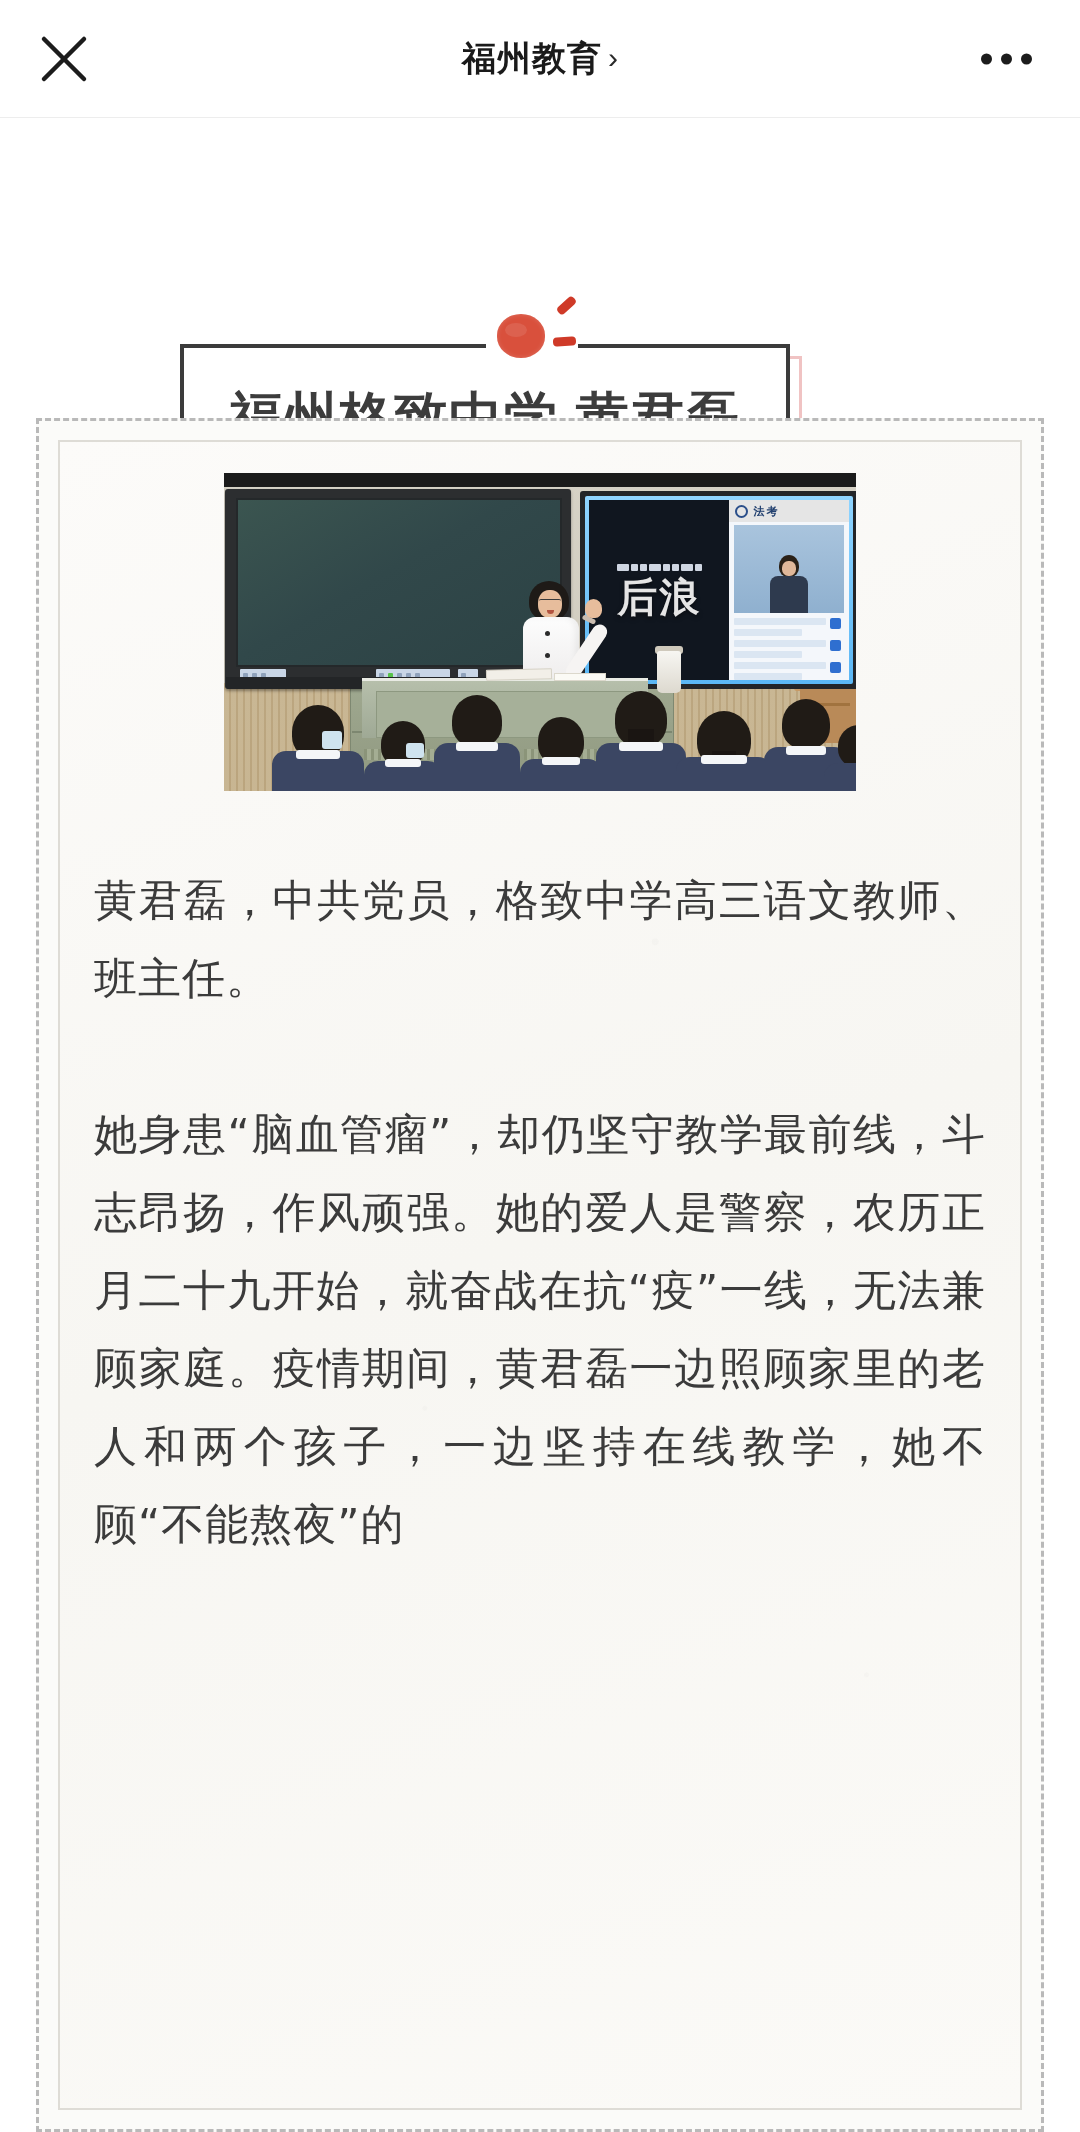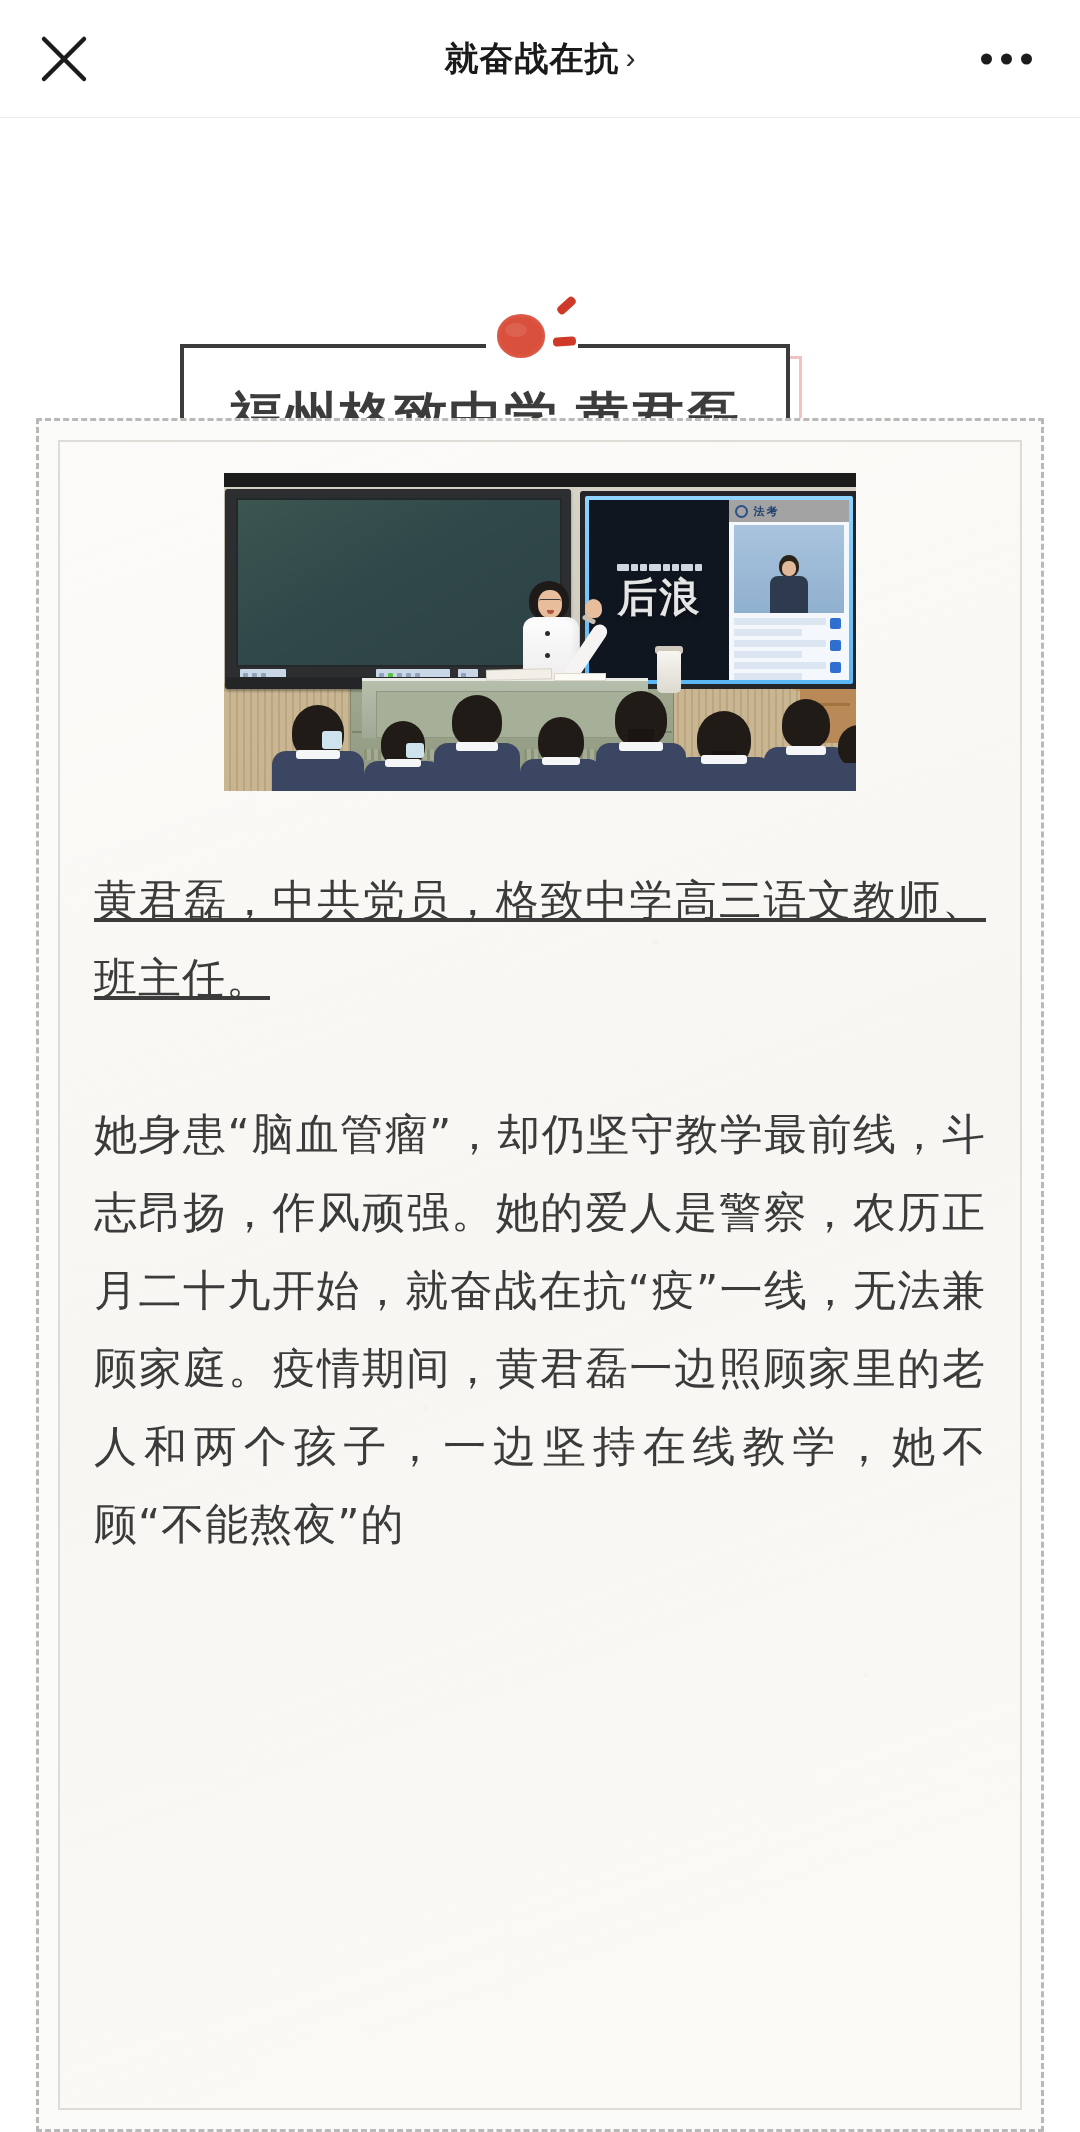--- a/index.html
+++ b/index.html
@@ -197,21 +197,21 @@
     font-family:"DejaVu Serif","Liberation Serif",serif;
     line-height:1; text-shadow:0 2px 4px rgba(0,0,0,.5);
   }
   
   .slide-right{
     position:absolute; right:0; top:0; width:46%; height:100%;
     background:#f4f7fb;
   }
   .vp-head{
     position:absolute; left:0; right:0; top:0; height:22px;
-    background:#a3a3a3; display:flex; align-items:center; gap:5px;
+    background:#e5e5e5; display:flex; align-items:center; gap:5px;
     padding-left:6px;
   }
   .vp-logo{
     width:13px; height:13px; border:2px solid #2b4f8a; border-radius:50%;
   }
   .vp-title{
     font-size:11px; color:#22406f; font-weight:700; letter-spacing:2px;
     font-family:"DejaVu Serif","Liberation Serif",serif;
   }
   .vp-video{
@@ -380,35 +380,35 @@
 
   
   .para{
     font-size:43px;
     line-height:78px;
     color:#3b3b3b;
     letter-spacing:1px;
     text-align:justify;
     font-family:"DejaVu Sans","Liberation Sans",sans-serif;
   }
-  .p1{ margin-top:70px;text-decoration:underline; }
+  .p1{ margin-top:70px; }
   .p2{ margin-top:78px; }
 </style>
 </head>
 <body>
 
 <div class="topbar">
   <div class="close-btn">
     <svg width="56" height="56" viewBox="0 0 56 56" aria-hidden="true">
       <line x1="8" y1="8" x2="48" y2="48" stroke="#1c1c1c" stroke-width="4.5" stroke-linecap="round"></line>
       <line x1="48" y1="8" x2="8" y2="48" stroke="#1c1c1c" stroke-width="4.5" stroke-linecap="round"></line>
     </svg>
   </div>
   <div class="topbar-title">
-    <span class="t">就奋战在抗</span>
+    <span class="t">福州教育</span>
     <span class="chev">›</span>
   </div>
   <div class="more-btn">
     <i></i>
     <i></i>
     <i></i>
   </div>
 </div>
 
 <div class="heading-wrap">

